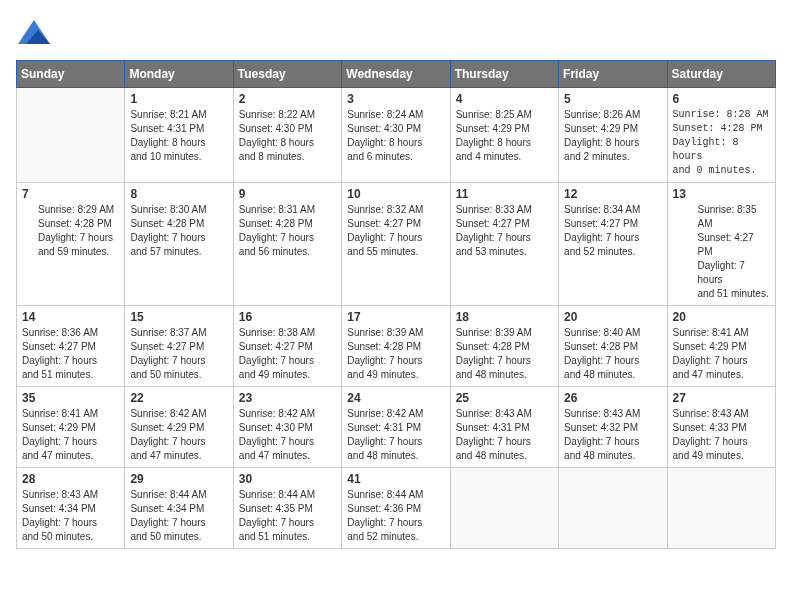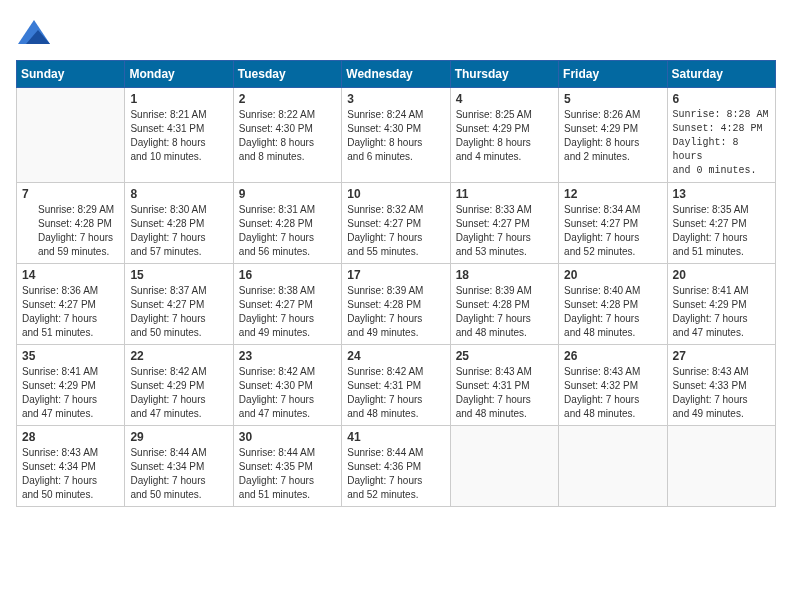--- a/index.html
+++ b/index.html
@@ -32,21 +32,21 @@
     .location {
       font-size: 15px;
       color: #555;
     }
     .calendar {
       width: 100%;
       border-collapse: collapse;
       font-size: 11px;
     }
     .calendar th {
-      background-color: #0369a1;
+      background-color: #737373;
       color: #fff;
       padding: 6px 4px;
       text-align: left;
       font-size: 12px;
       font-weight: bold;
       border: 1px solid #2a5faa;
     }
     .calendar td {
       border: 1px solid #ccc;
       vertical-align: top;
@@ -191,21 +191,21 @@
         </td>
         <td>
           <span class="day-num">12</span>
           <div class="day-info" style="white-space: pre-line;">Sunrise: 8:34 AM
 Sunset: 4:27 PM
 Daylight: 7 hours
 and 52 minutes.</div>
         </td>
         <td>
           <span class="day-num">13</span>
-          <div class="day-info" style="white-space: pre-line;">Sunrise: 8:35 AM
+          <div class="day-info" style="white-space: pre-line; margin-left: 25px;">Sunrise: 8:35 AM
 Sunset: 4:27 PM
 Daylight: 7 hours
 and 51 minutes.</div>
         </td>
       </tr>
       <tr>
         <td>
           <span class="day-num">14</span>
           <div class="day-info" style="white-space: pre-line;">Sunrise: 8:36 AM
 Sunset: 4:27 PM

